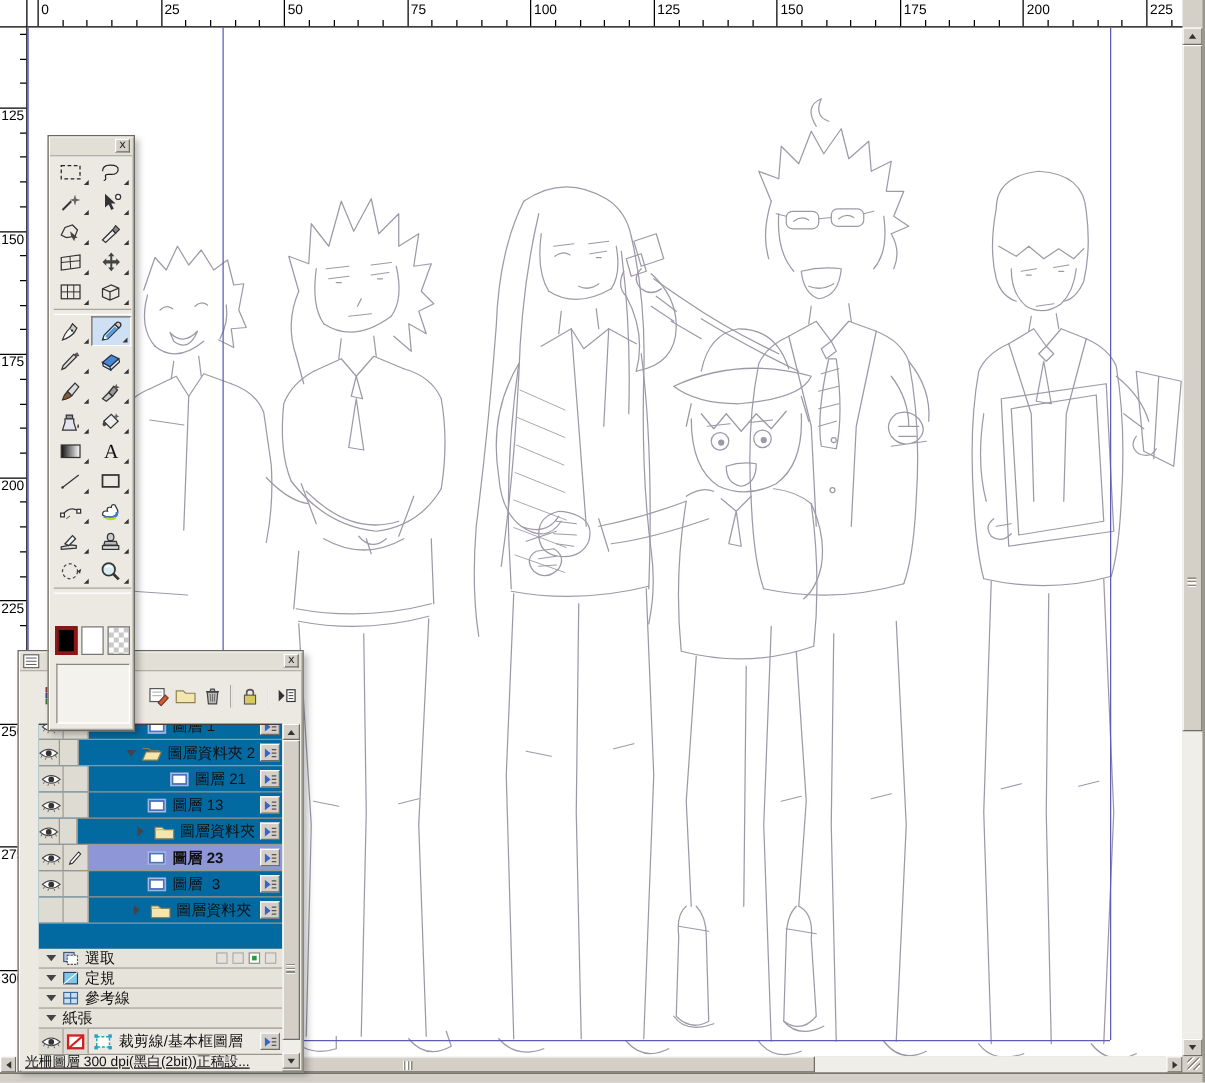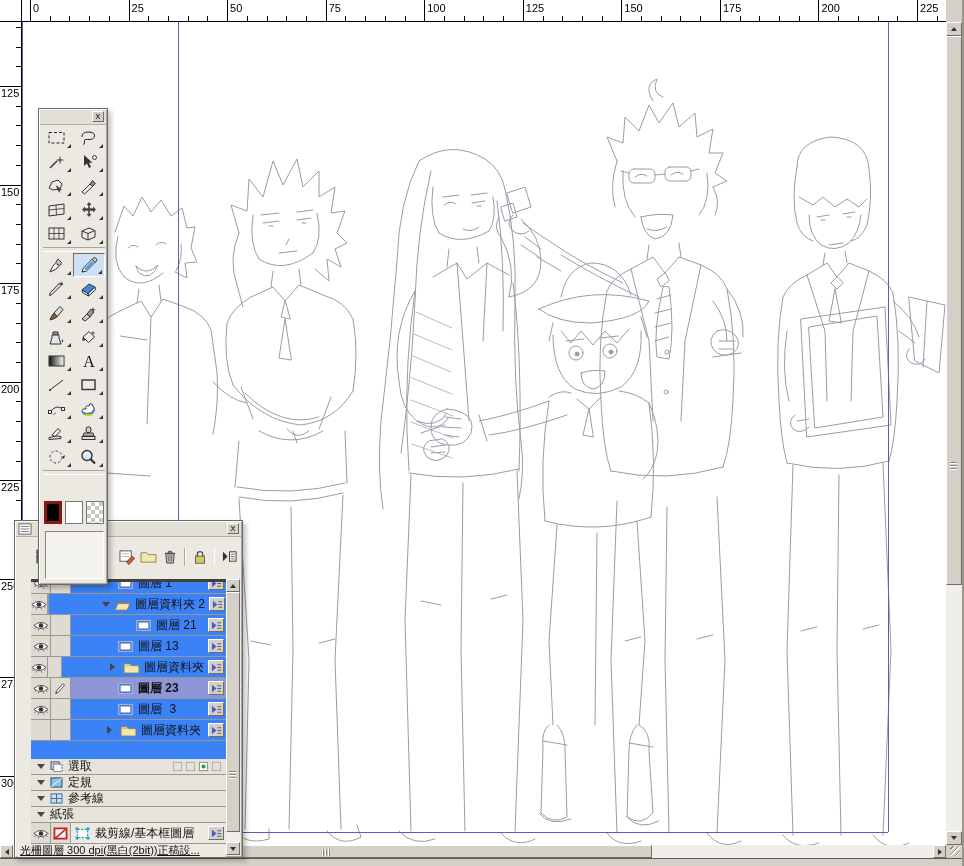--- a/index.html
+++ b/index.html
@@ -61,21 +61,21 @@
   .swatch.checker{background:
     repeating-conic-gradient(#c8c8c8 0 25%,#fff 0 50%);background-size:8px 8px;}
   #toolpreview{position:absolute;left:6px;top:422px;width:57px;height:46px;background:#f4f2ec;
     border:1px solid;border-color:#8a877e #fff #fff #8a877e;}
   
   #layers{left:14px;top:520px;width:229px;height:338px;z-index:15;}
   #l-toolbar{position:absolute;left:16px;right:2px;top:17px;height:37px;display:flex;align-items:center;}
   .tb-ico{width:24px;height:22px;display:flex;align-items:center;justify-content:center;}
   .tb-sep{width:1px;height:18px;background:#a8a59c;border-right:1px solid #fff;margin:0 3px;}
   #l-list{position:absolute;left:16px;right:16px;top:58px;height:180px;overflow:hidden;
-    border-top:3px solid #404040;background:#3b82f6;}
+    border-top:1px solid #404040;background:#0369a1;}
   .lrow{height:21px;display:flex;align-items:center;border-bottom:1px solid #9a978e;box-sizing:border-box;position:relative;}
   .cell{width:20px;height:20px;border-right:1px solid #9a978e;background:#dedbd2;
     display:flex;align-items:center;justify-content:center;box-sizing:border-box;}
   .lcontent{flex:1;height:20px;display:flex;align-items:center;gap:4px;padding-left:4px;position:relative;}
   .lrow.sel .lcontent{background:#8e96d8;}
   .lrow.sel .lname{font-weight:bold;}
   .lname{font-size:12px;white-space:nowrap;}
   .twisty{width:0;height:0;}
   .twisty.open{border:4px solid transparent;border-top:5px solid #444;margin-top:4px;}
   .twisty.closed{border:4px solid transparent;border-left:5px solid #444;margin-left:2px;}
@@ -451,21 +451,21 @@
         </div>
         <div class="lrow">
           <span class="cell">
             <svg class="ik" viewBox="0 0 18 12" width="16" height="11" xmlns="http://www.w3.org/2000/svg">
               <path d="M1 6 Q9 -1 17 6 Q9 13 1 6Z" fill="#fdfdfd" stroke="#444"></path>
               <circle cx="9" cy="6" r="2.6" fill="#333"></circle>
               <path d="M3 8 L2 10 M6.5 10 L6 11.8 M11.5 10 L12 11.8 M15 8 L16 10" stroke="#444" stroke-width="0.7"></path>
             </svg>
           </span>
           <span class="cell"></span>
-          <span class="lcontent" style="padding-left: 53px;">
+          <span class="lcontent" style="padding-left: 38px;">
             <span class="twisty open"></span>
             <span>
               <svg class="ik" viewBox="0 0 18 14" width="17" height="13" xmlns="http://www.w3.org/2000/svg">
                 <path d="M1 3 L6 3 L8 5 L15 5 L15 7" fill="none" stroke="#8f8050"></path>
                 <path d="M1 13 L4 6 L17 6 L14 13Z" fill="#f3e6ae" stroke="#8f8050"></path>
               </svg>
             </span>
             <span class="lname">圖層資料夾 2</span>
             <span class="rowmenu" style="margin-left: auto;">
               <svg class="ik" viewBox="0 0 14 12" width="13" height="11" xmlns="http://www.w3.org/2000/svg">

